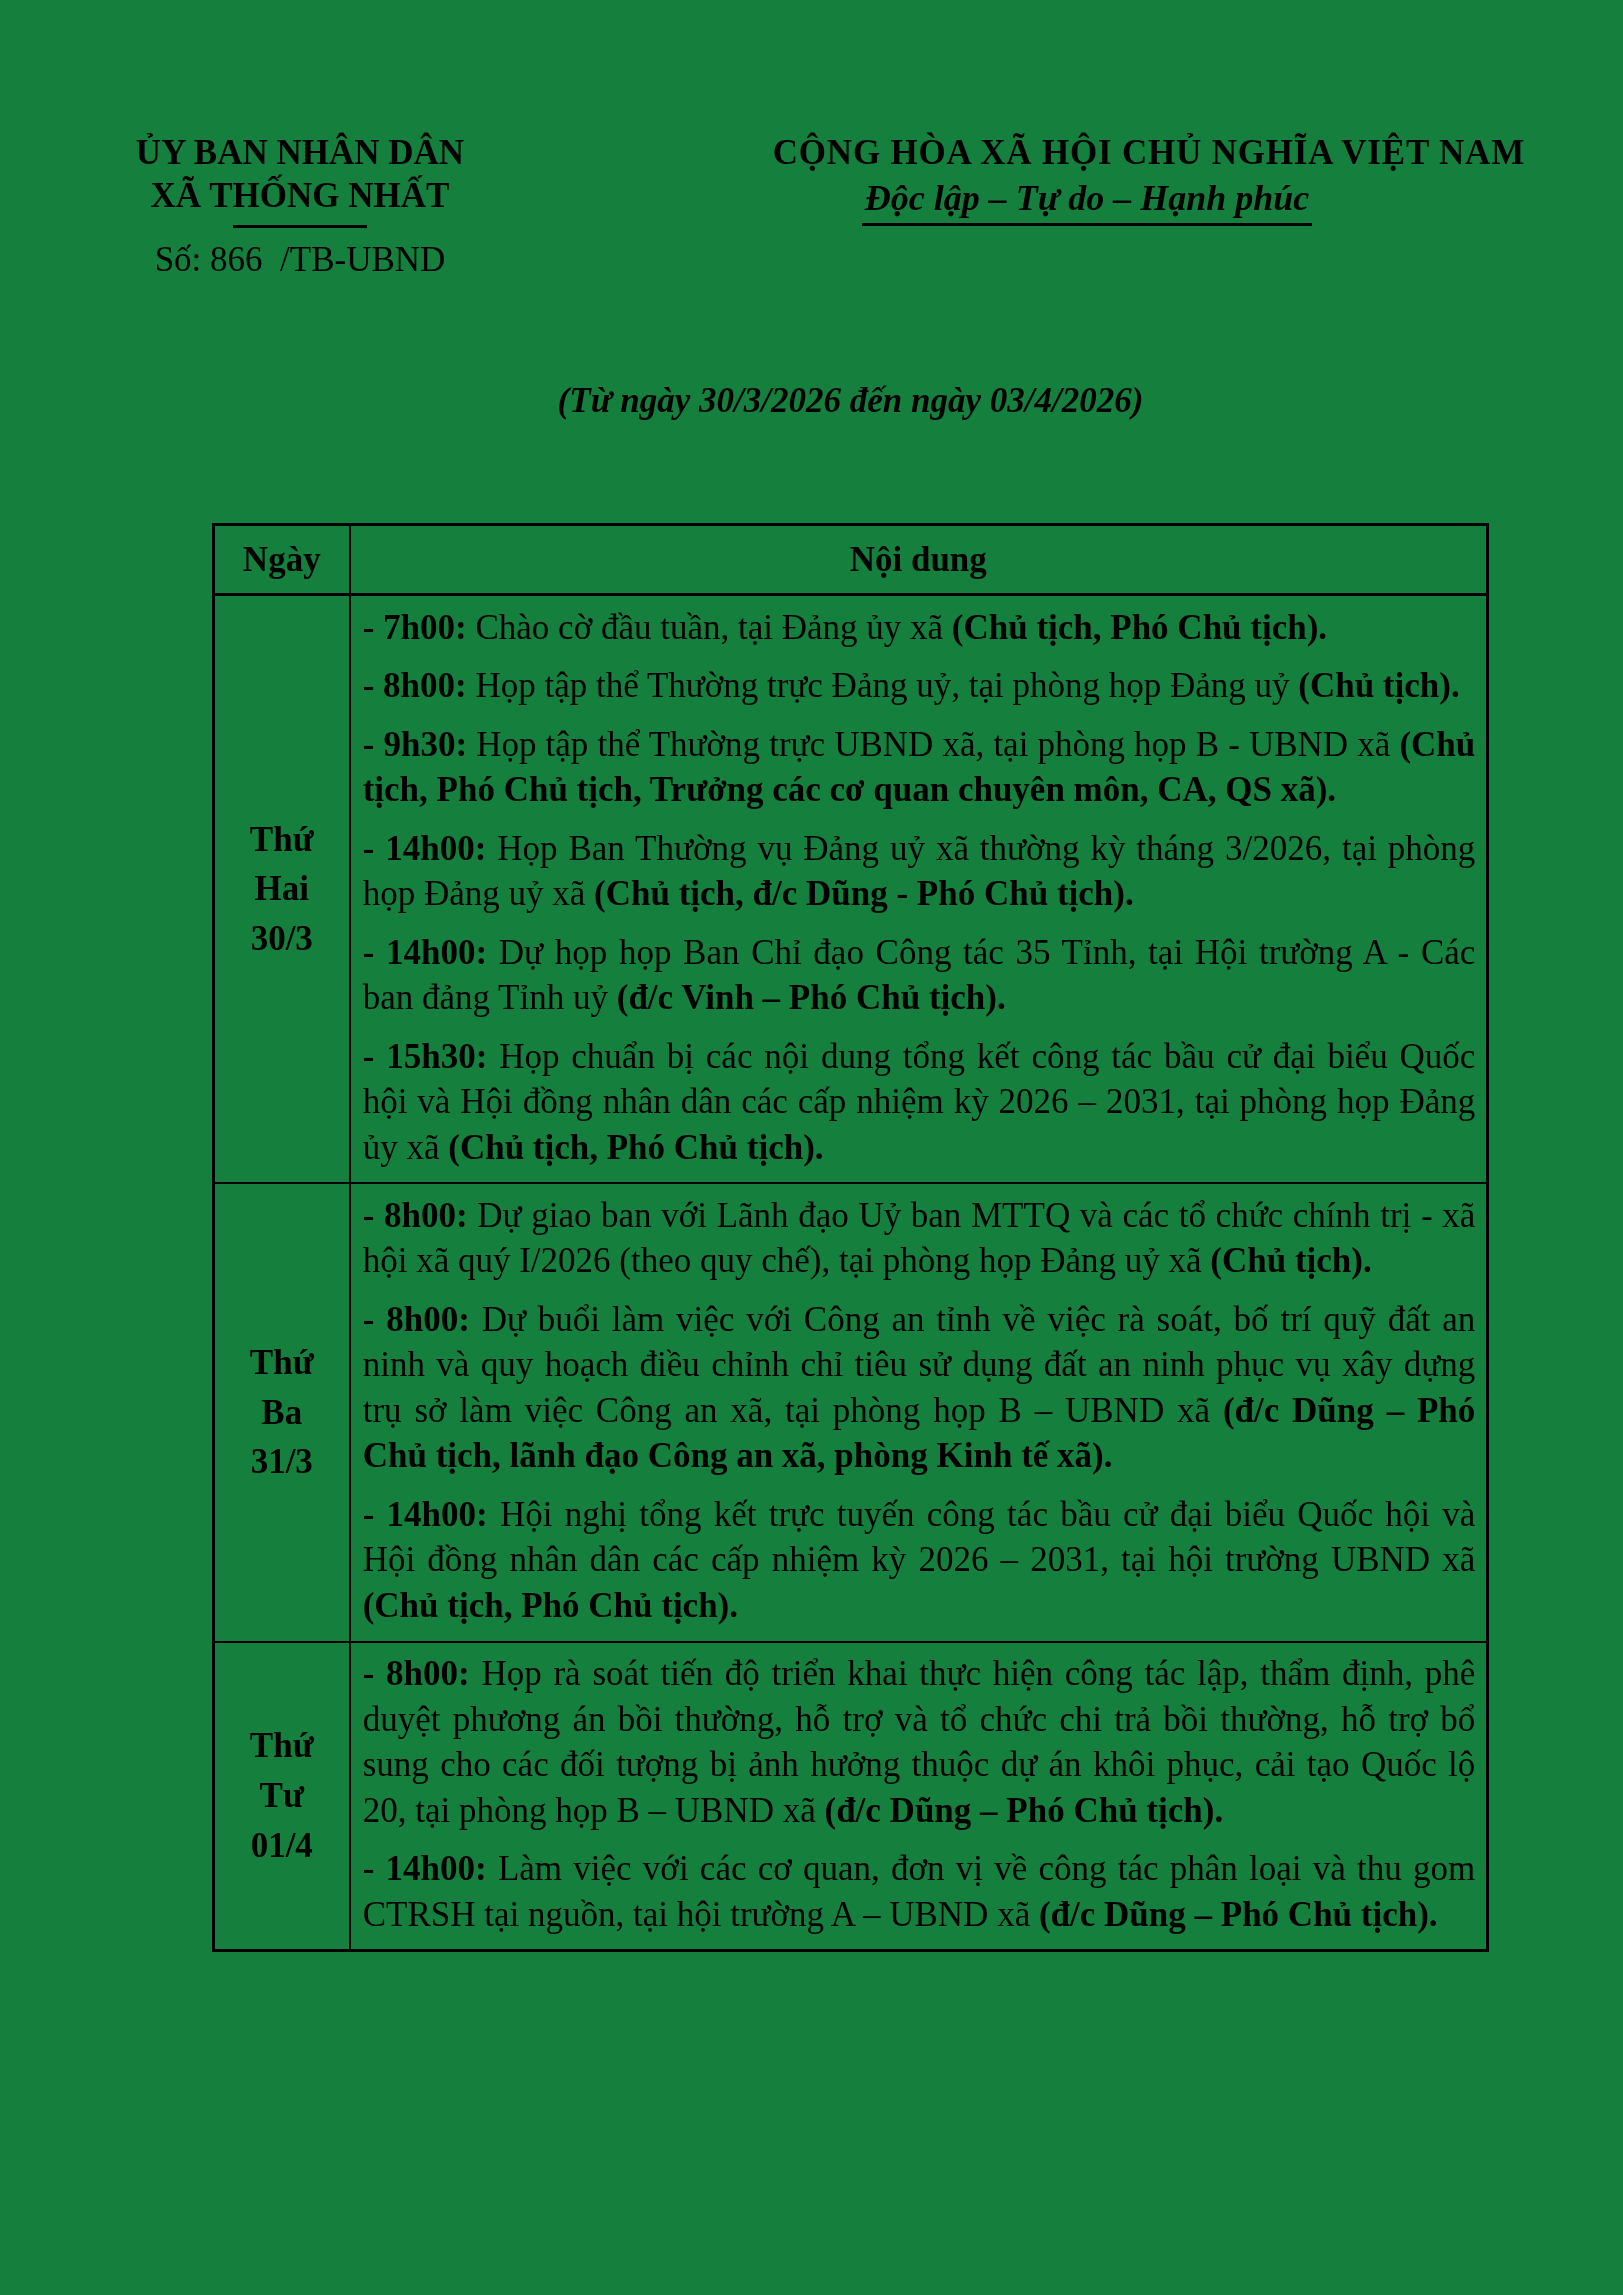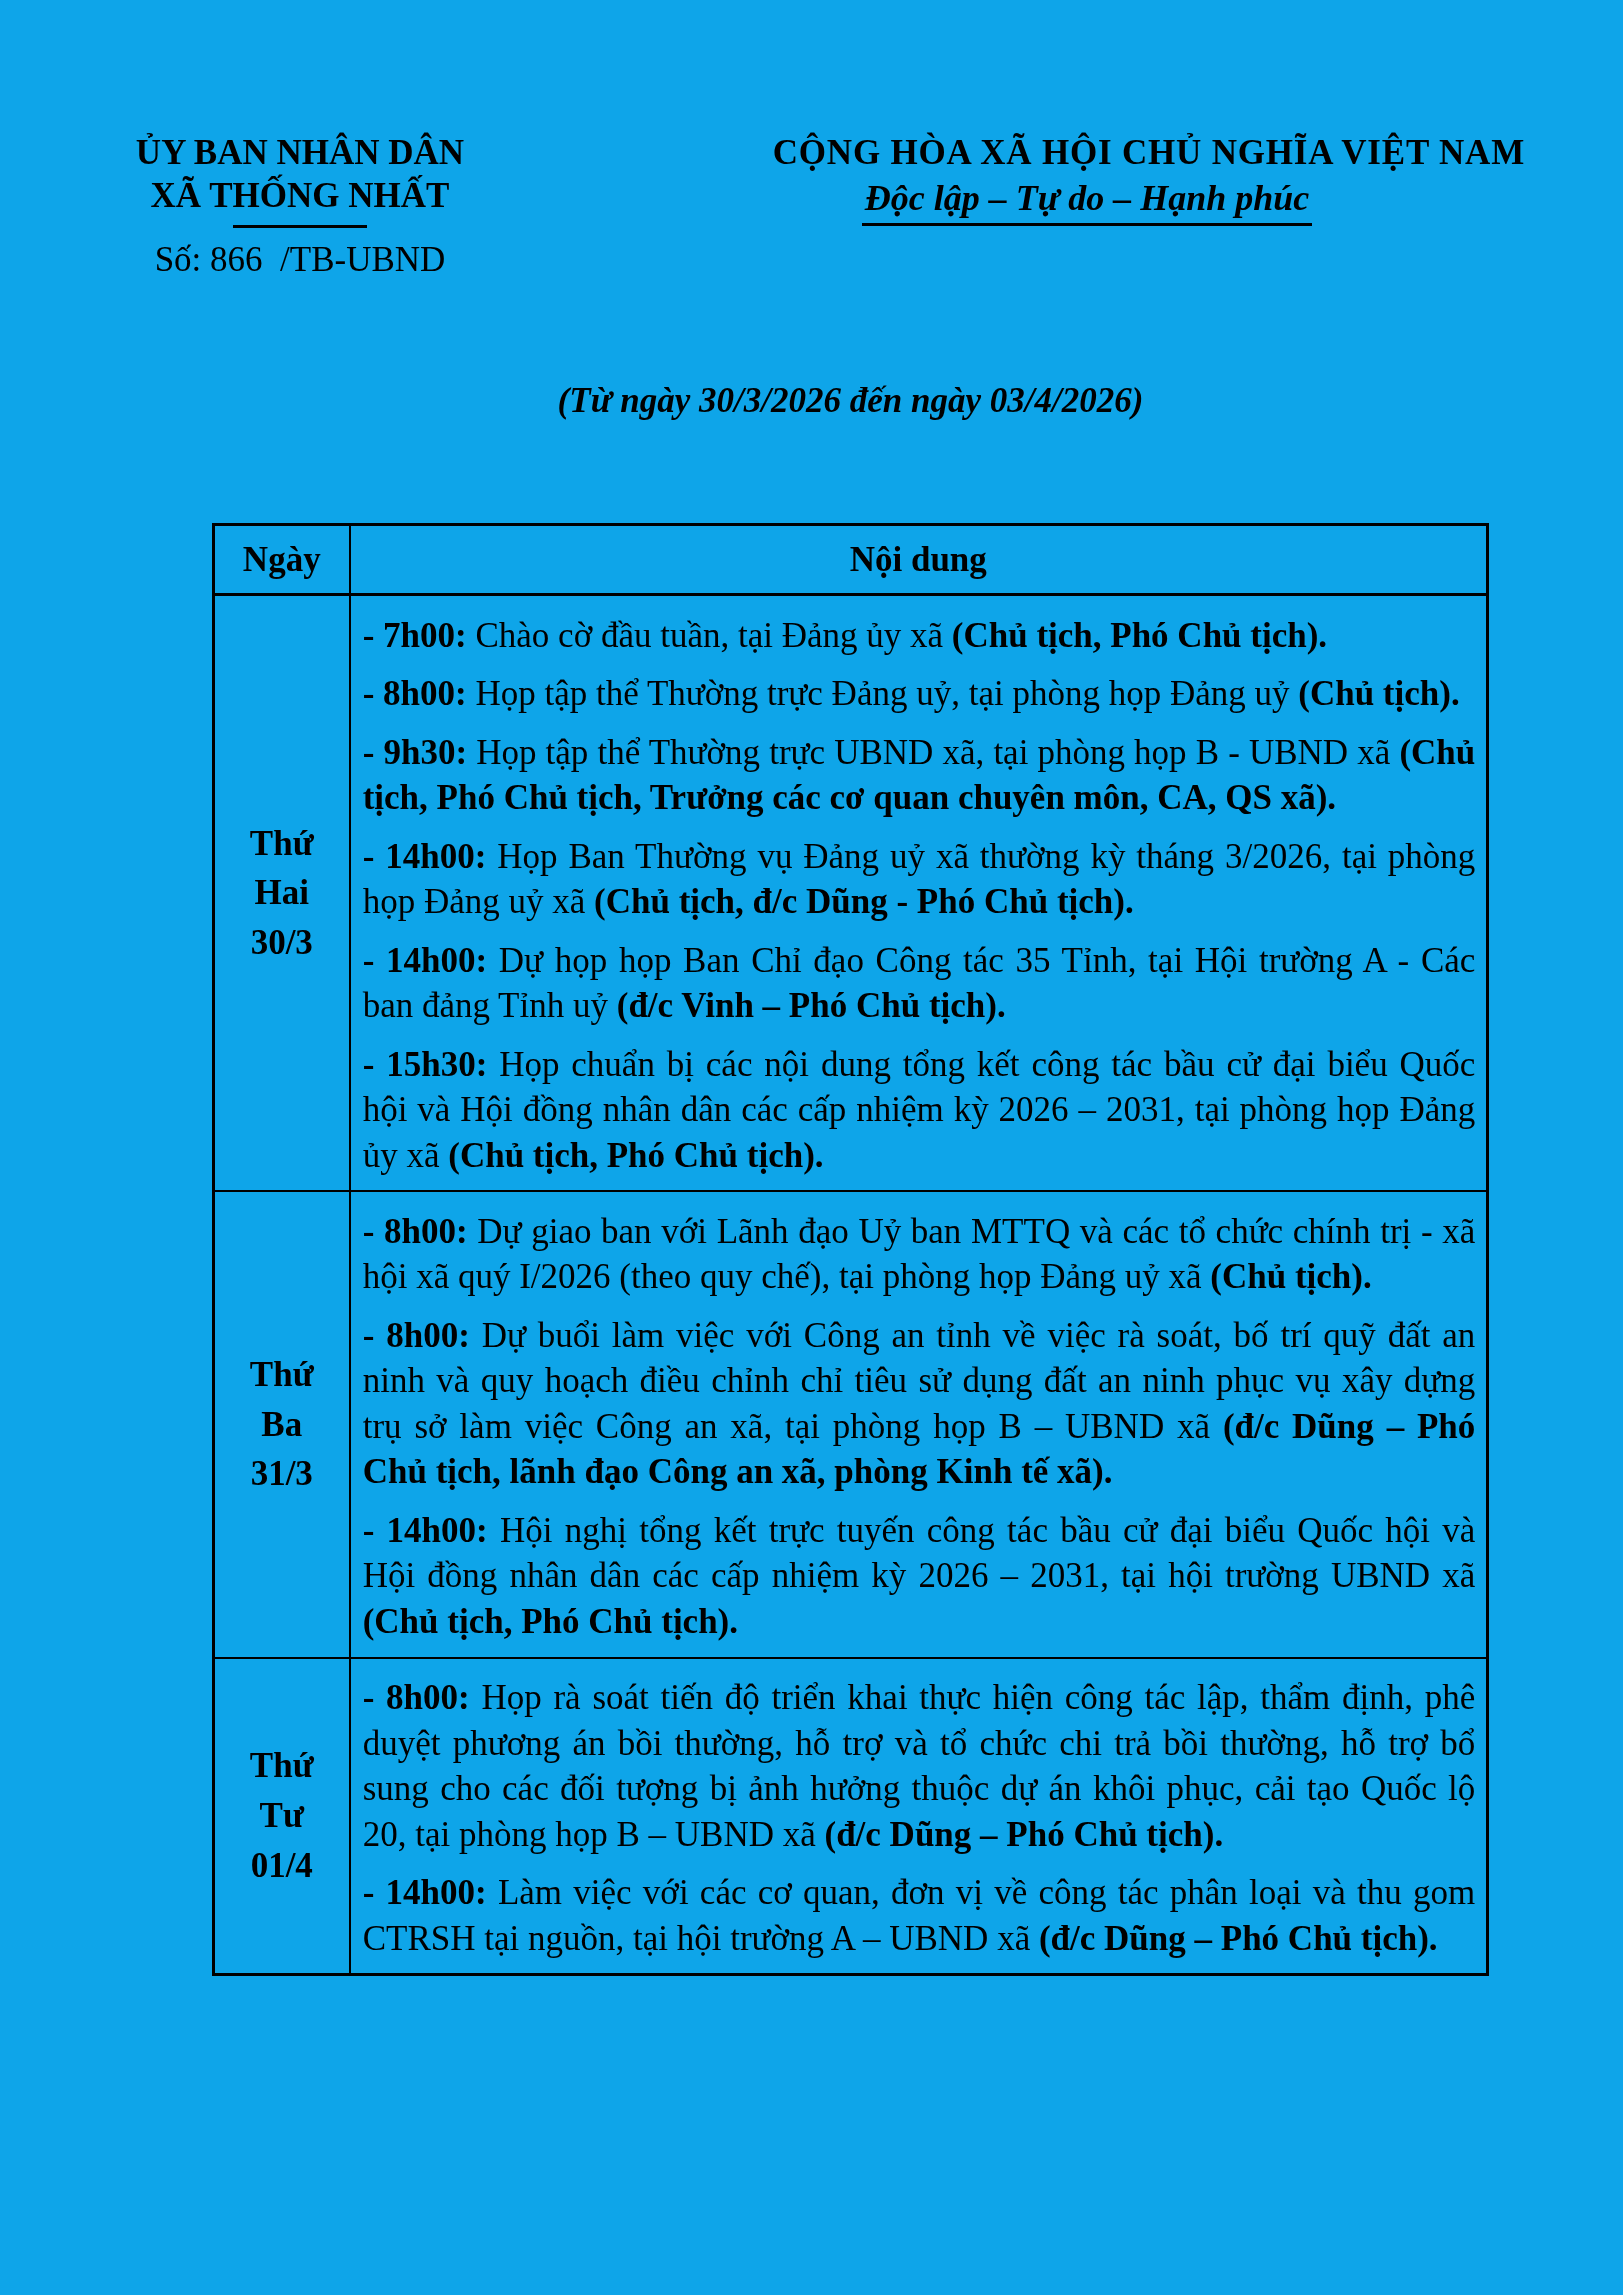--- a/index.html
+++ b/index.html
@@ -1,19 +1,19 @@
 <!DOCTYPE html>
 <html lang="vi" style="font-size:12.2px"><head>
 <meta charset="utf-8">
 <style>
   html,body{margin:0;padding:0;background:#ffffff;}
   .page{
     position:relative;
     width:1624px;height:2295px;
-    background:#0ea5e9;color:#000;
+    background:#15803d;color:#000;
     font-family:"Liberation Serif","DejaVu Serif",serif;
     overflow:hidden;
   }
   
   .hdr-left{
     position:absolute;left:130px;top:132px;width:340px;
     text-align:center;
   }
   .issuer-line{font-size:35px;font-weight:bold;line-height:1.22;}
   .hdr-rule{
@@ -56,21 +56,21 @@
     font-size:35px;font-weight:bold;line-height:1.42;
     border-bottom-width:3.8px;
   }
   td.content-cell{
     vertical-align:top;text-align:justify;
     font-size:35px;line-height:1.3;
     padding:4.6px 10.7px 12.2px 12.2px;
     border-bottom-width:3.8px;
   }
   td.content-cell p.item{margin:13px 0 0 0;}
-  td.content-cell p.item:first-child{margin-top:12px;}
+  td.content-cell p.item:first-child{margin-top:4px;}
   td.content-cell b{font-weight:bold;}
 </style>
 </head>
 <body>
 
 <div class="page">
 
   <div class="hdr-left">
     <div class="issuer-line">ỦY BAN NHÂN DÂN</div>
     <div class="issuer-line">XÃ THỐNG NHẤT</div>

